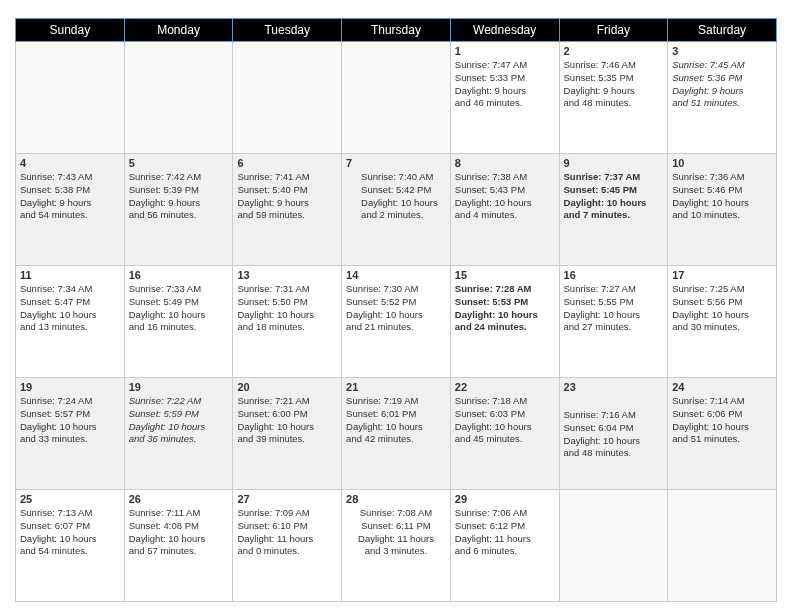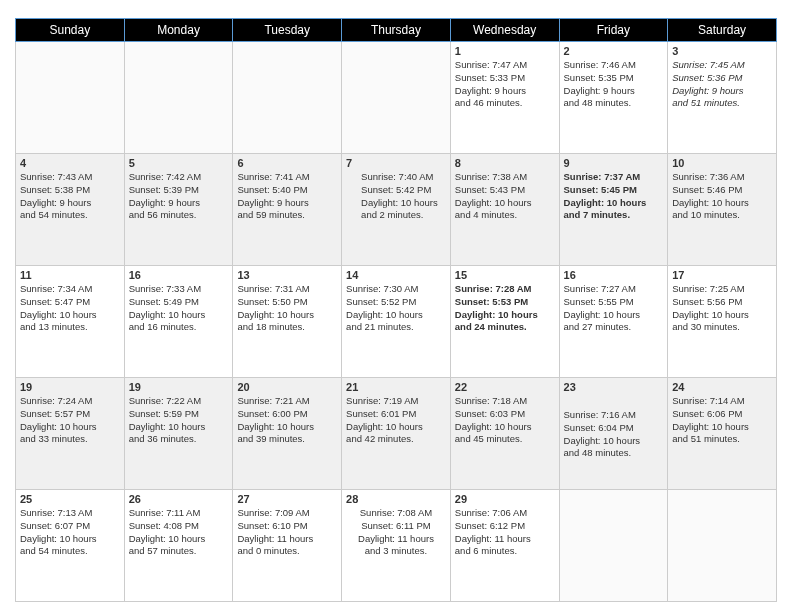--- a/index.html
+++ b/index.html
@@ -265,21 +265,21 @@
         <tr>
           <td>
             <span class="day-num">19</span>
             <div class="day-info" style="white-space: pre-line;">Sunrise: 7:24 AM
 Sunset: 5:57 PM
 Daylight: 10 hours
 and 33 minutes.</div>
           </td>
           <td>
             <span class="day-num">19</span>
-            <div class="day-info" style="white-space: pre-line;">Sunrise: 7:22 AM
+            <div class="day-info" style="white-space: pre-line; font-style: italic;">Sunrise: 7:22 AM
 Sunset: 5:59 PM
 Daylight: 10 hours
 and 36 minutes.</div>
           </td>
           <td>
             <span class="day-num">20</span>
             <div class="day-info" style="white-space: pre-line;">Sunrise: 7:21 AM
 Sunset: 6:00 PM
 Daylight: 10 hours
 and 39 minutes.</div>

